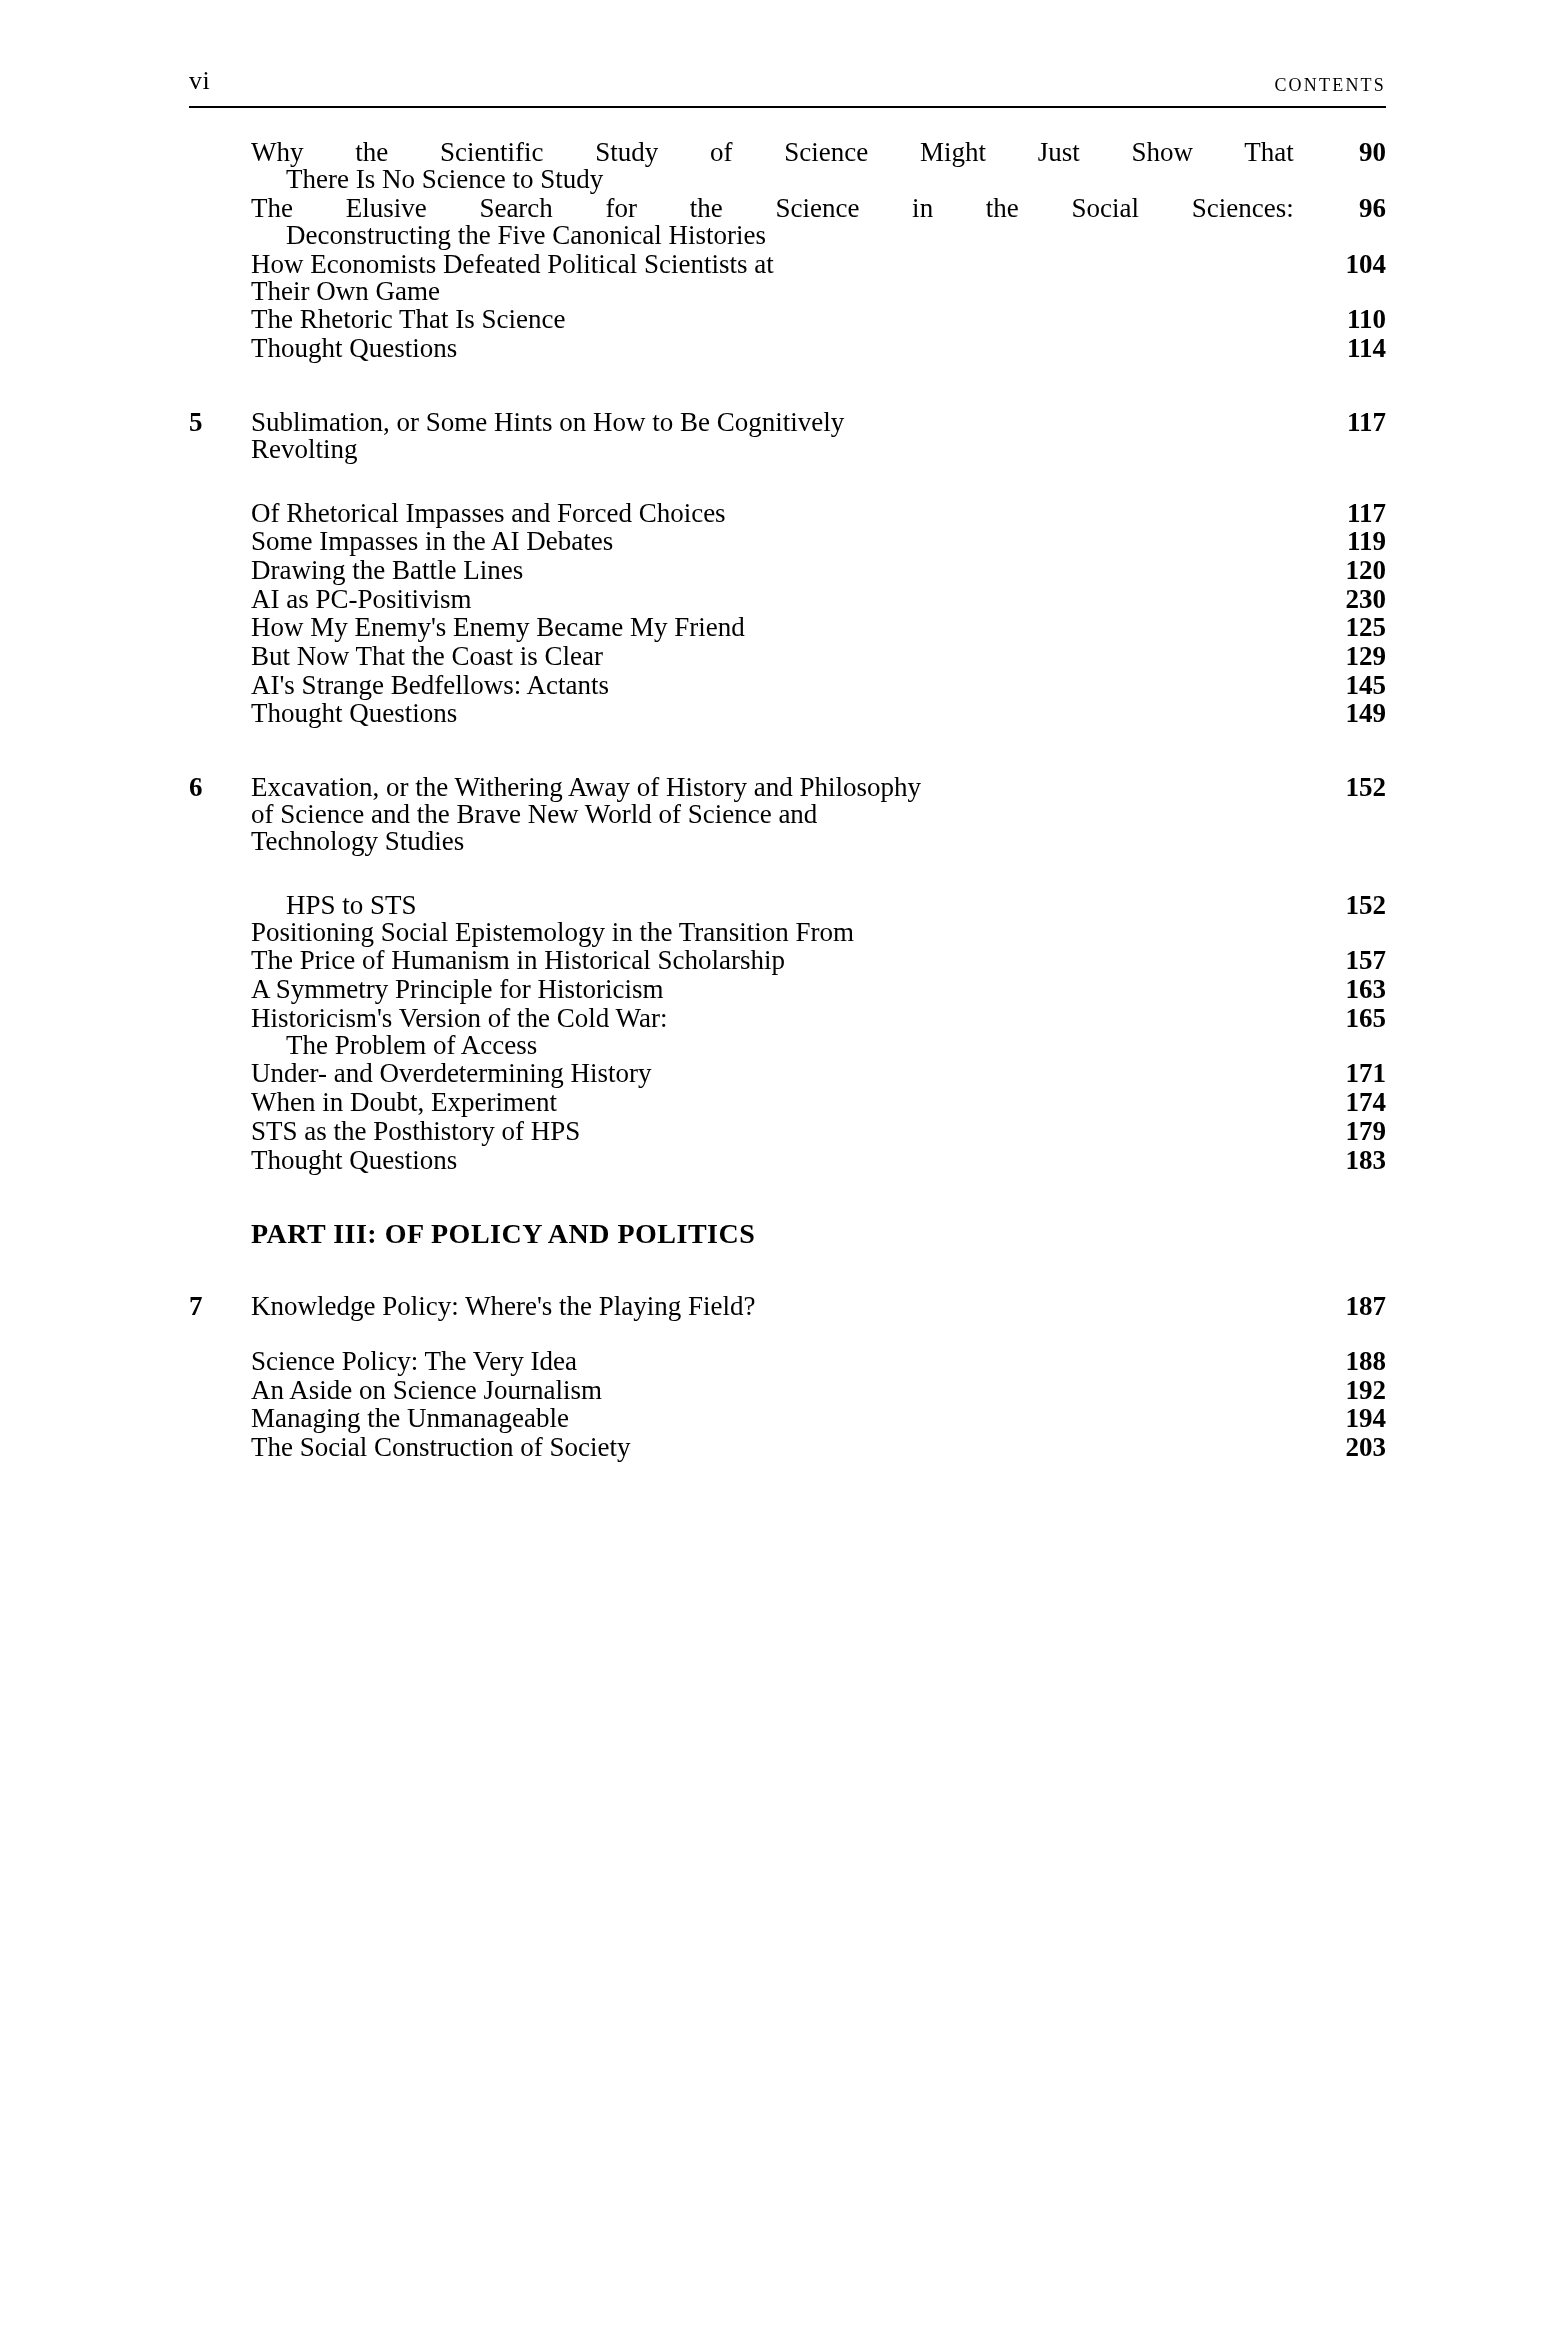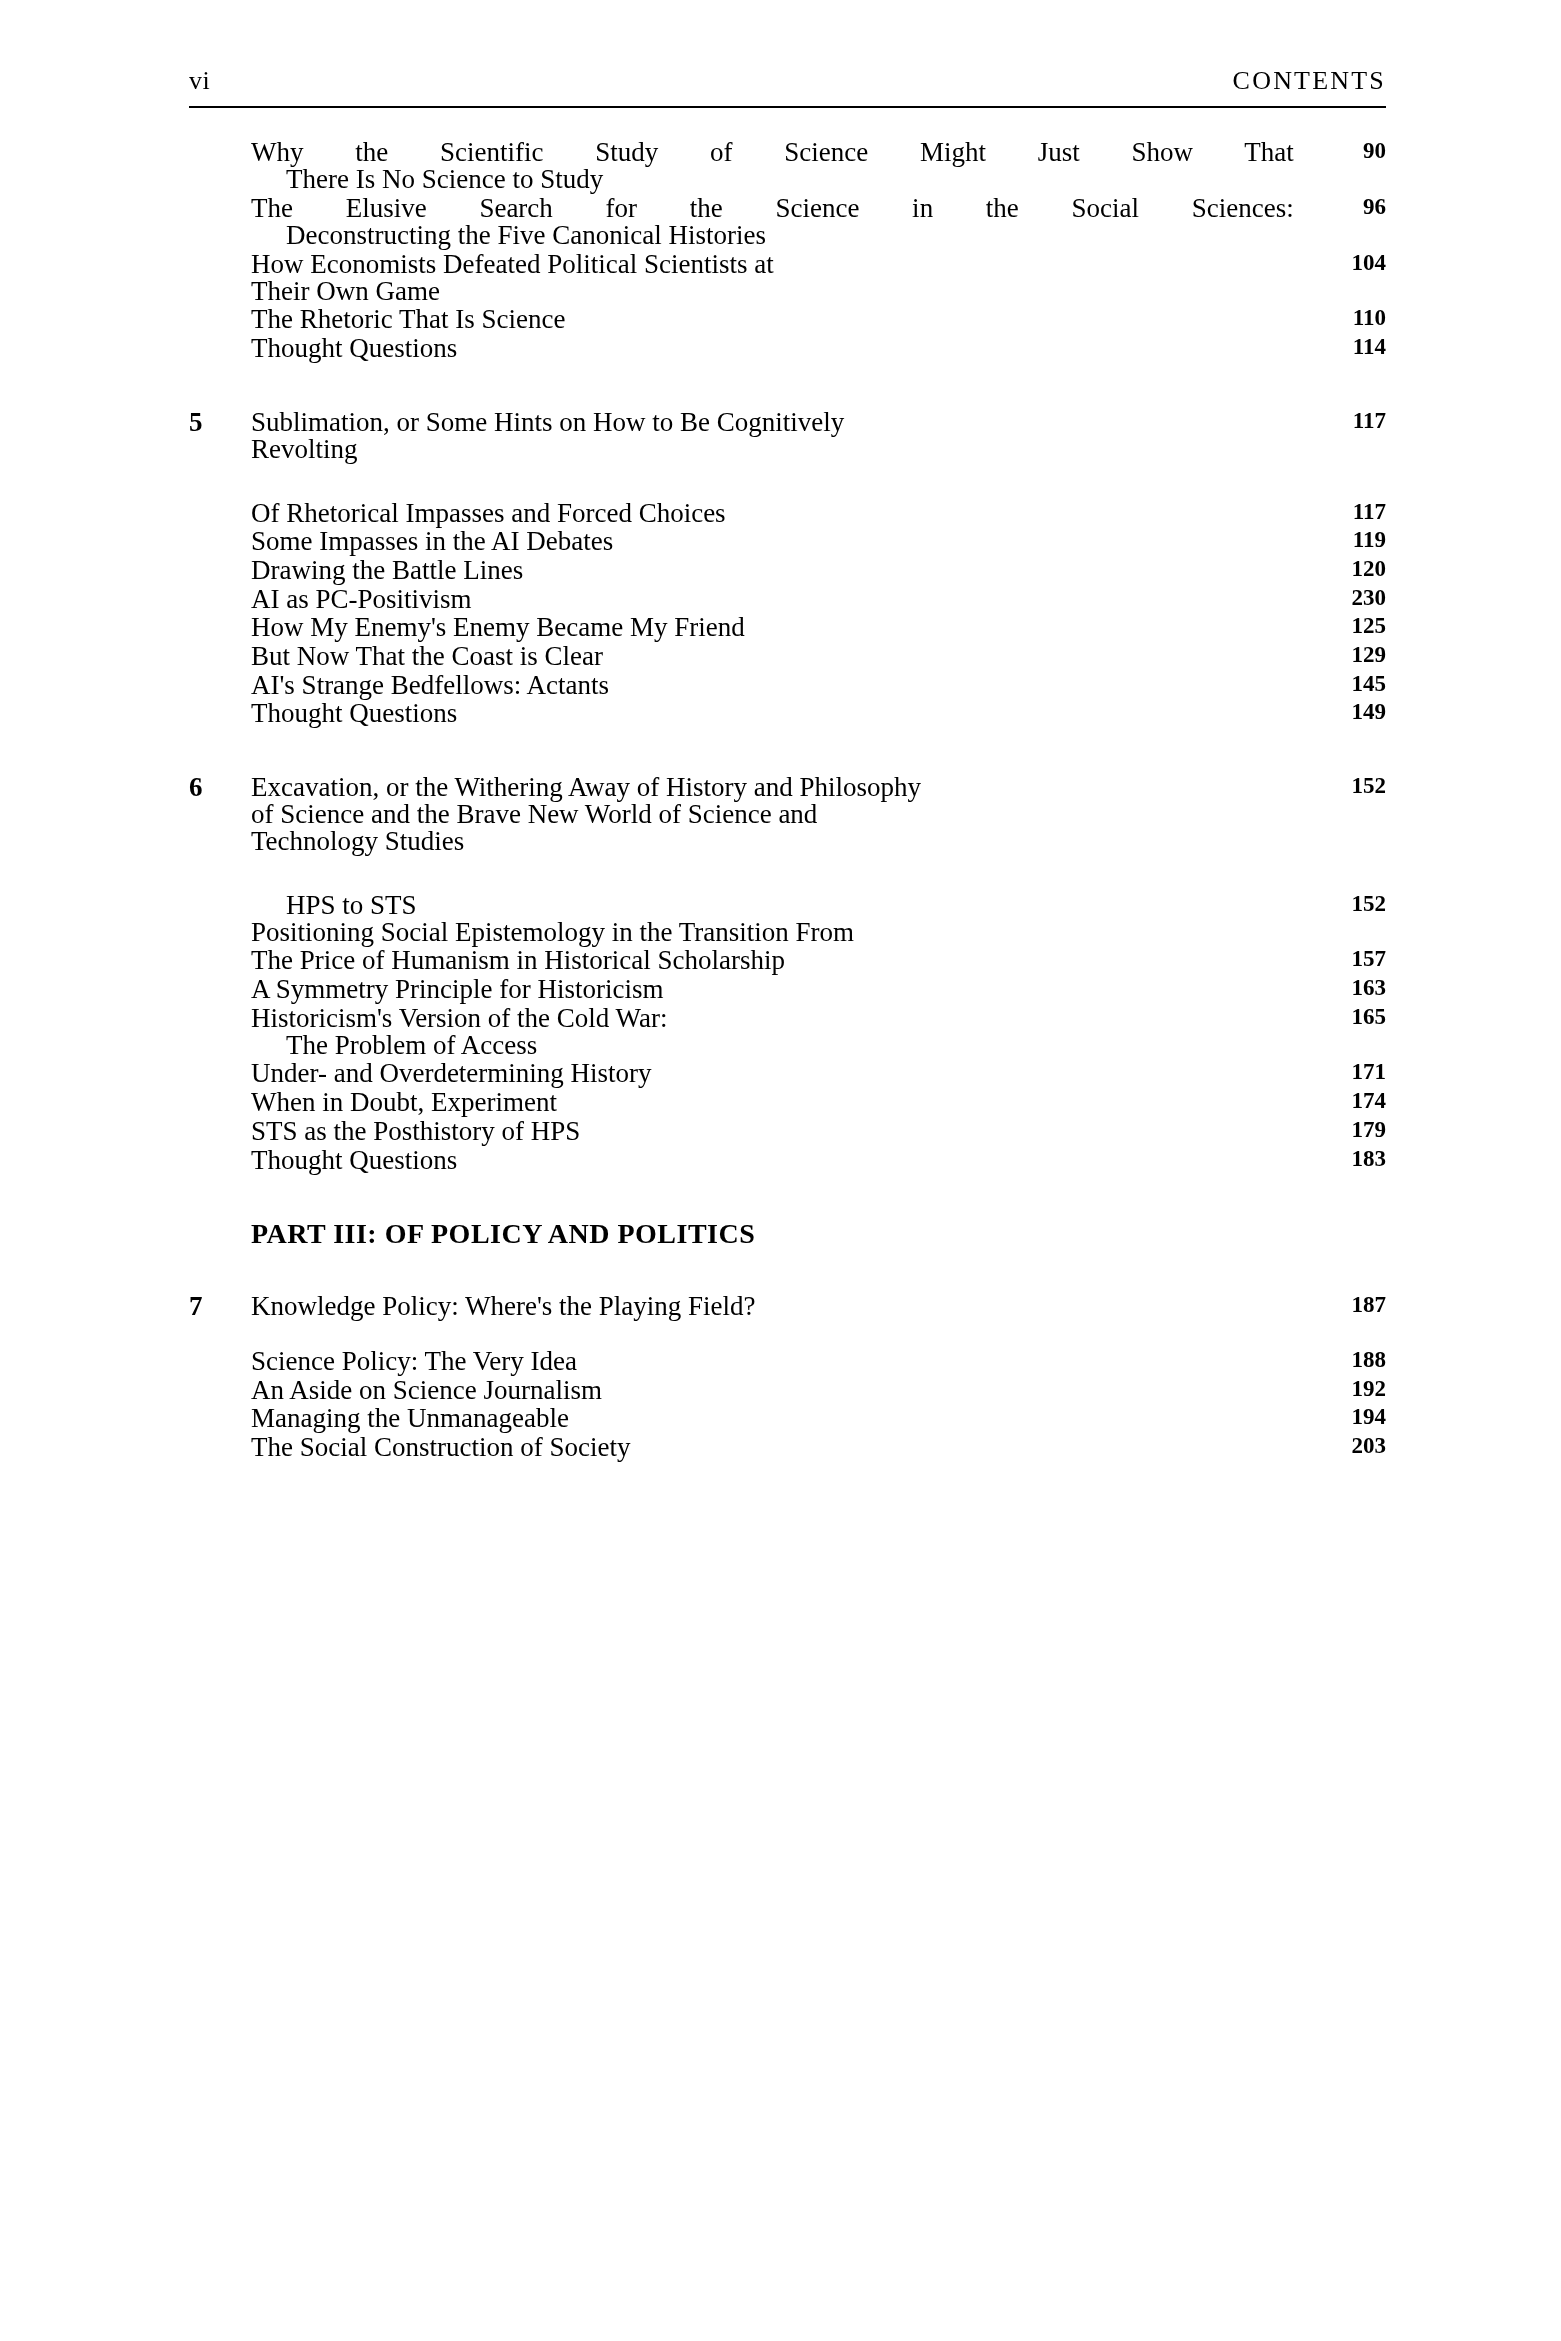--- a/index.html
+++ b/index.html
@@ -35,21 +35,21 @@
     align-items: flex-end;
     font-size: 26px;
     letter-spacing: 0.4px;
     padding-bottom: 10.4px;
   }
   .folio {
     font-size: 26px;
     font-family: "Liberation Serif", serif;
   }
   .head-title {
-    font-size: 26px;
+    font-size: 18px;
     letter-spacing: 2.2px;
   }
   .rule {
     border-bottom: 2.2px solid #000;
     width: 100%;
     margin-bottom: 31px;
   }
   
   .toc {
     font-size: 27px;
@@ -68,21 +68,21 @@
   }
   .title-col {
     flex: 1 1 auto;
     padding-right: 17.3px;
   }
   .page-col {
     width: 75px;
     flex: 0 0 75px;
     text-align: right;
     font-weight: bold;
-    font-size: 23px;
+    font-size: 27px;
   }
   .line {
     display: block;
     white-space: pre-wrap;
   }
   .line.just {
     text-align: justify;
     text-align-last: justify;
   }
   .sub-line-indent { padding-left: 35px; display: block; }

